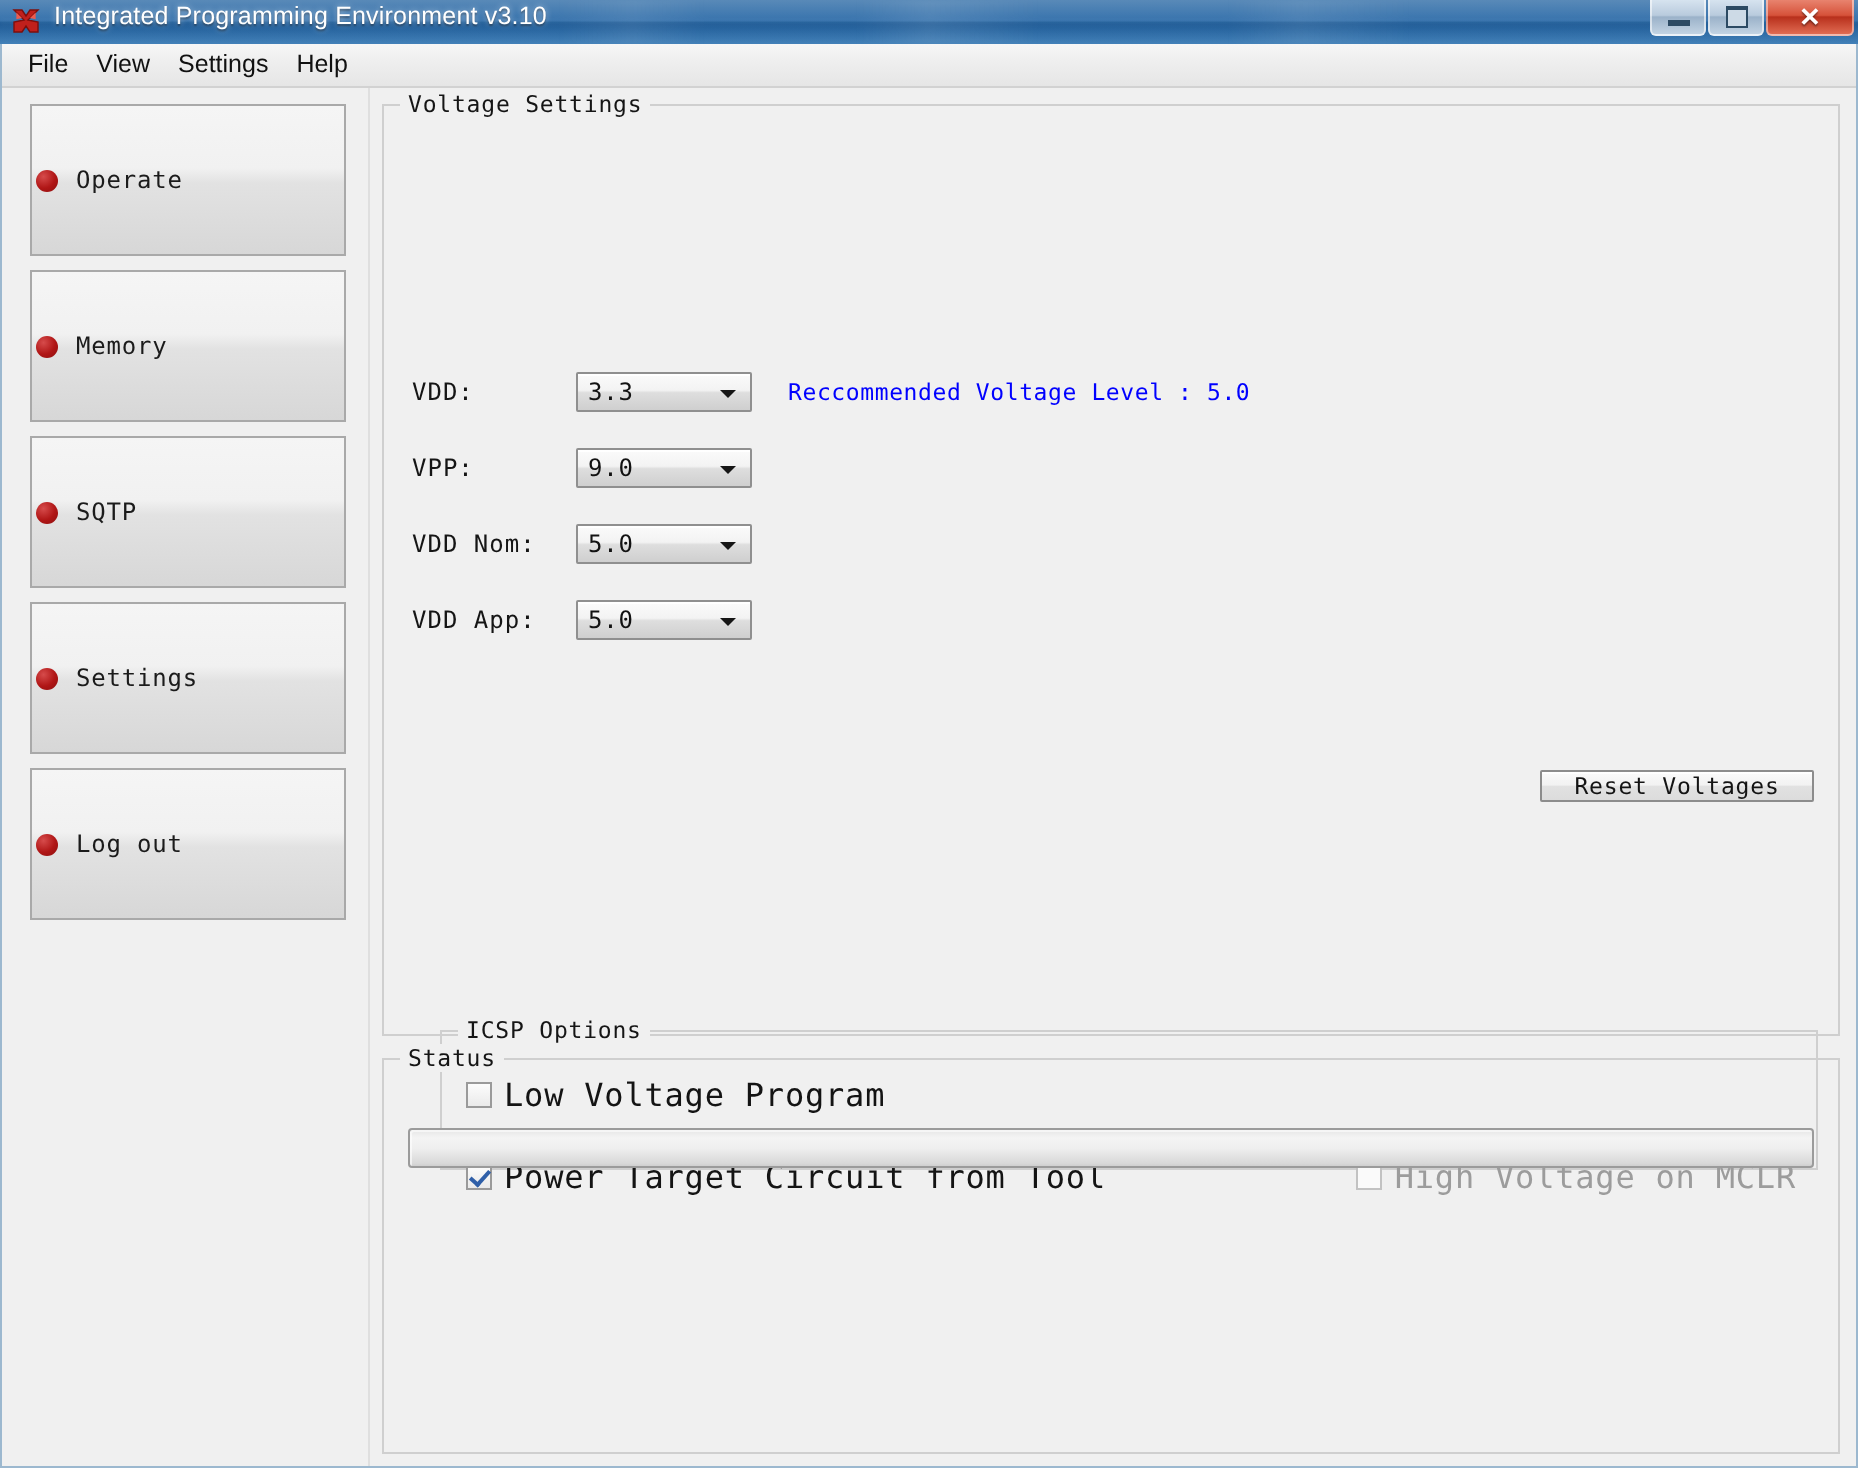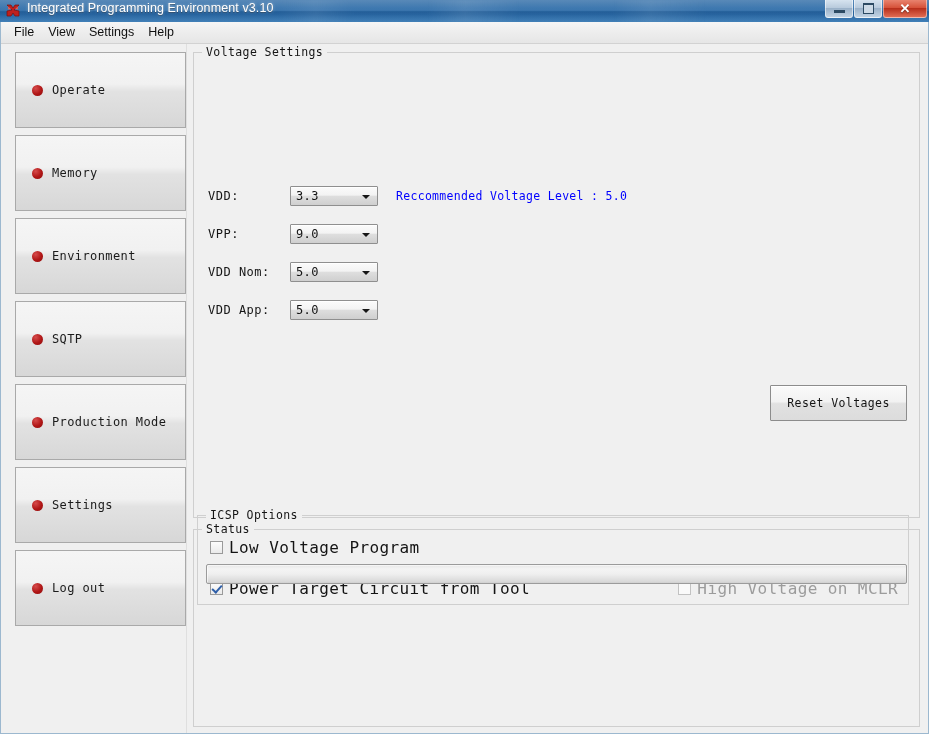--- a/index.html
+++ b/index.html
@@ -123,27 +123,27 @@
   
   #sidebar {
     flex: 0 0 184px;
     position: relative;
     padding: 8px 0 0 14px;
     box-sizing: border-box;
     border-right: 1px solid #dfdfdf;
   }
   .nav-btn {
     position: relative;
-    width: 171px; height: 76px;
+    width: 158px; height: 76px;
     margin-bottom: 7px;
     box-sizing: border-box;
     border: 1px solid #a9a9a9;
     background: linear-gradient(to bottom, #f5f5f5 0%, #f1f1f1 42%, #e2e2e2 52%, #d7d7d7 100%);
     display: flex; align-items: center;
-    padding-left: 16px;
+    padding-left: 2px;
     cursor: default;
   }
   .nav-btn.selected {
     border: 1px solid #3c8dbc;
     background: linear-gradient(to bottom, #edf8fd 0%, #e3f3fb 42%, #c7e4f1 54%, #aed7e9 100%);
   }
   .nav-btn.selected::after {
     content: "";
     position: absolute; left: 2px; top: 2px; right: 2px; bottom: 2px;
     border: 1px dotted #222;
@@ -183,21 +183,21 @@
   .groupbox > .gb-title {
     position: absolute; top: -8px; left: 8px;
     padding: 0 4px;
     background: #f0f0f0;
     font-size: 11.5px; color: #151515;
     letter-spacing: .4px;
     white-space: nowrap;
   }
 
   #gb-voltage { flex: 0 0 auto; height: 466px; }
-  #gb-icsp   { position: absolute; left: 3px; right: 10px; top: 462px; height: 90px; }
+  #gb-icsp   { position: absolute; left: 28px; right: 10px; top: 462px; height: 70px; }
   #gb-status { flex: 1 1 auto; margin-top: 11px; text-align: right; }
 
   
   .v-rows { position: absolute; left: 14px; top: 124px; }
   .v-row { display: flex; align-items: center; height: 38px; }
   .v-label {
     width: 82px; flex: 0 0 82px;
     font-size: 12px; color: #151515; letter-spacing: .5px;
   }
   .combo {
@@ -223,21 +223,21 @@
   }
   .reco {
     margin-left: 18px;
     font-size: 11.5px; letter-spacing: .3px;
     white-space: nowrap;
   }
 
   
   #reset-btn {
     position: absolute; right: 12px; top: 332px;
-    width: 137px; height: 36px;
+    width: 137px; height: 16px;
     box-sizing: border-box;
     border: 1px solid #8c8c8c;
     border-radius: 1px;
     background: linear-gradient(to bottom, #fafafa 0%, #f2f2f2 46%, #e1e1e1 52%, #dcdcdc 100%);
     display: flex; align-items: center; justify-content: center;
     font-size: 11.5px; color: #141414; letter-spacing: .4px;
     box-shadow: inset 0 1px 0 rgba(255,255,255,0.85);
     cursor: default;
   }
 
@@ -319,34 +319,26 @@
           <span class="nav-dot"></span>
           <span class="nav-label">Operate</span>
         </div>
 
 
         <div class="nav-btn">
           <span class="nav-dot"></span>
           <span class="nav-label">Memory</span>
         </div>
 
-        <div class="nav-btn">
-          <span class="nav-dot"></span>
-          <span class="nav-label">Environment</span>
-        </div>
 
         <div class="nav-btn">
           <span class="nav-dot"></span>
           <span class="nav-label">SQTP</span>
         </div>
 
-        <div class="nav-btn">
-          <span class="nav-dot"></span>
-          <span class="nav-label">Production Mode</span>
-        </div>
 
         <div class="nav-btn">
           <span class="nav-dot"></span>
           <span class="nav-label">Settings</span>
         </div>
 
         <div class="nav-btn">
           <span class="nav-dot"></span>
           <span class="nav-label">Log out</span>
         </div>

